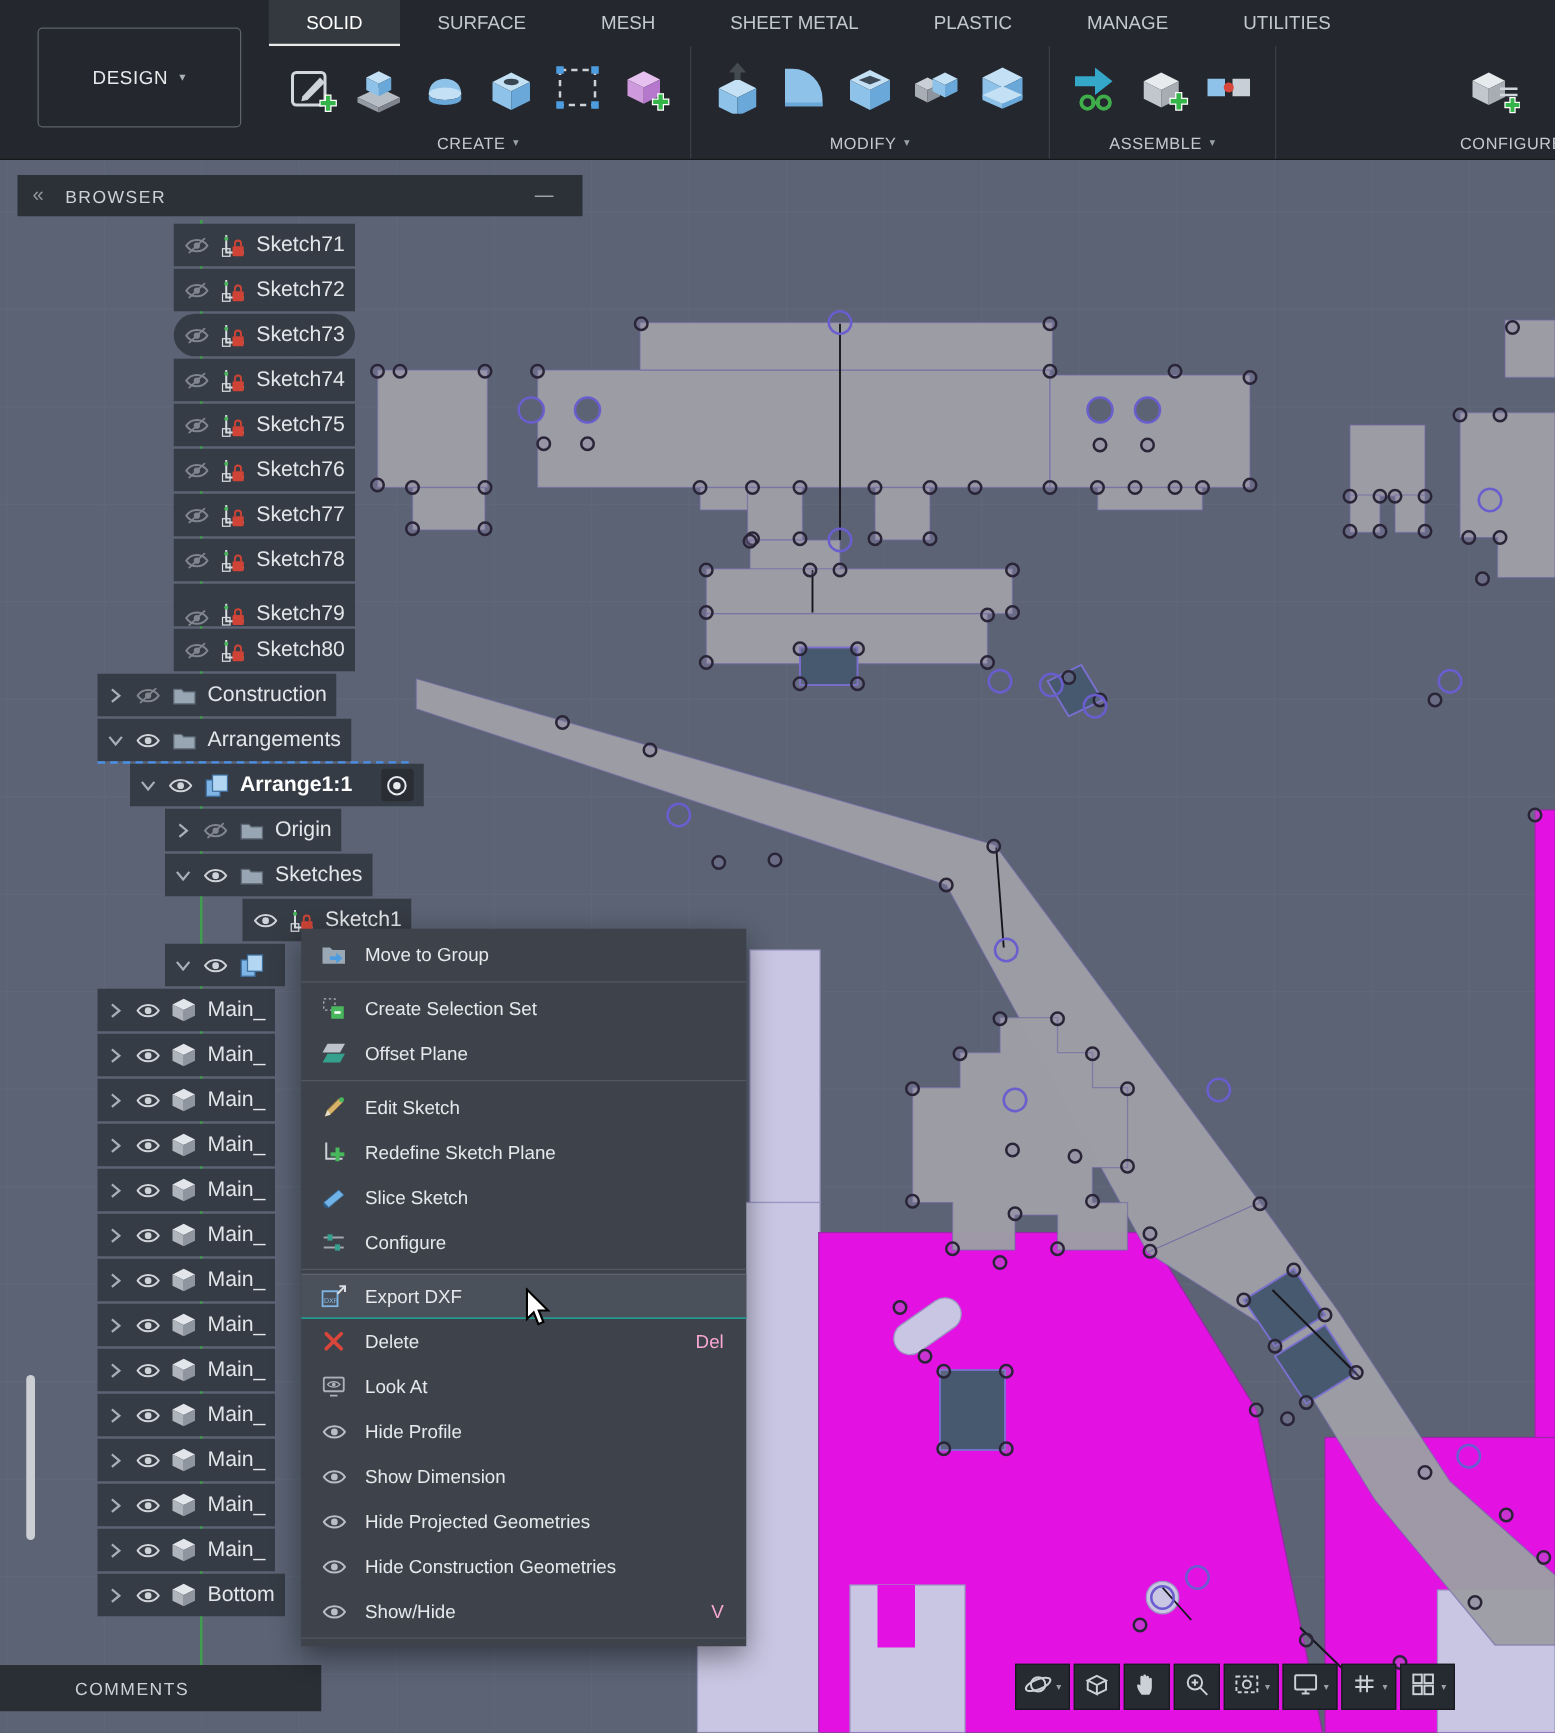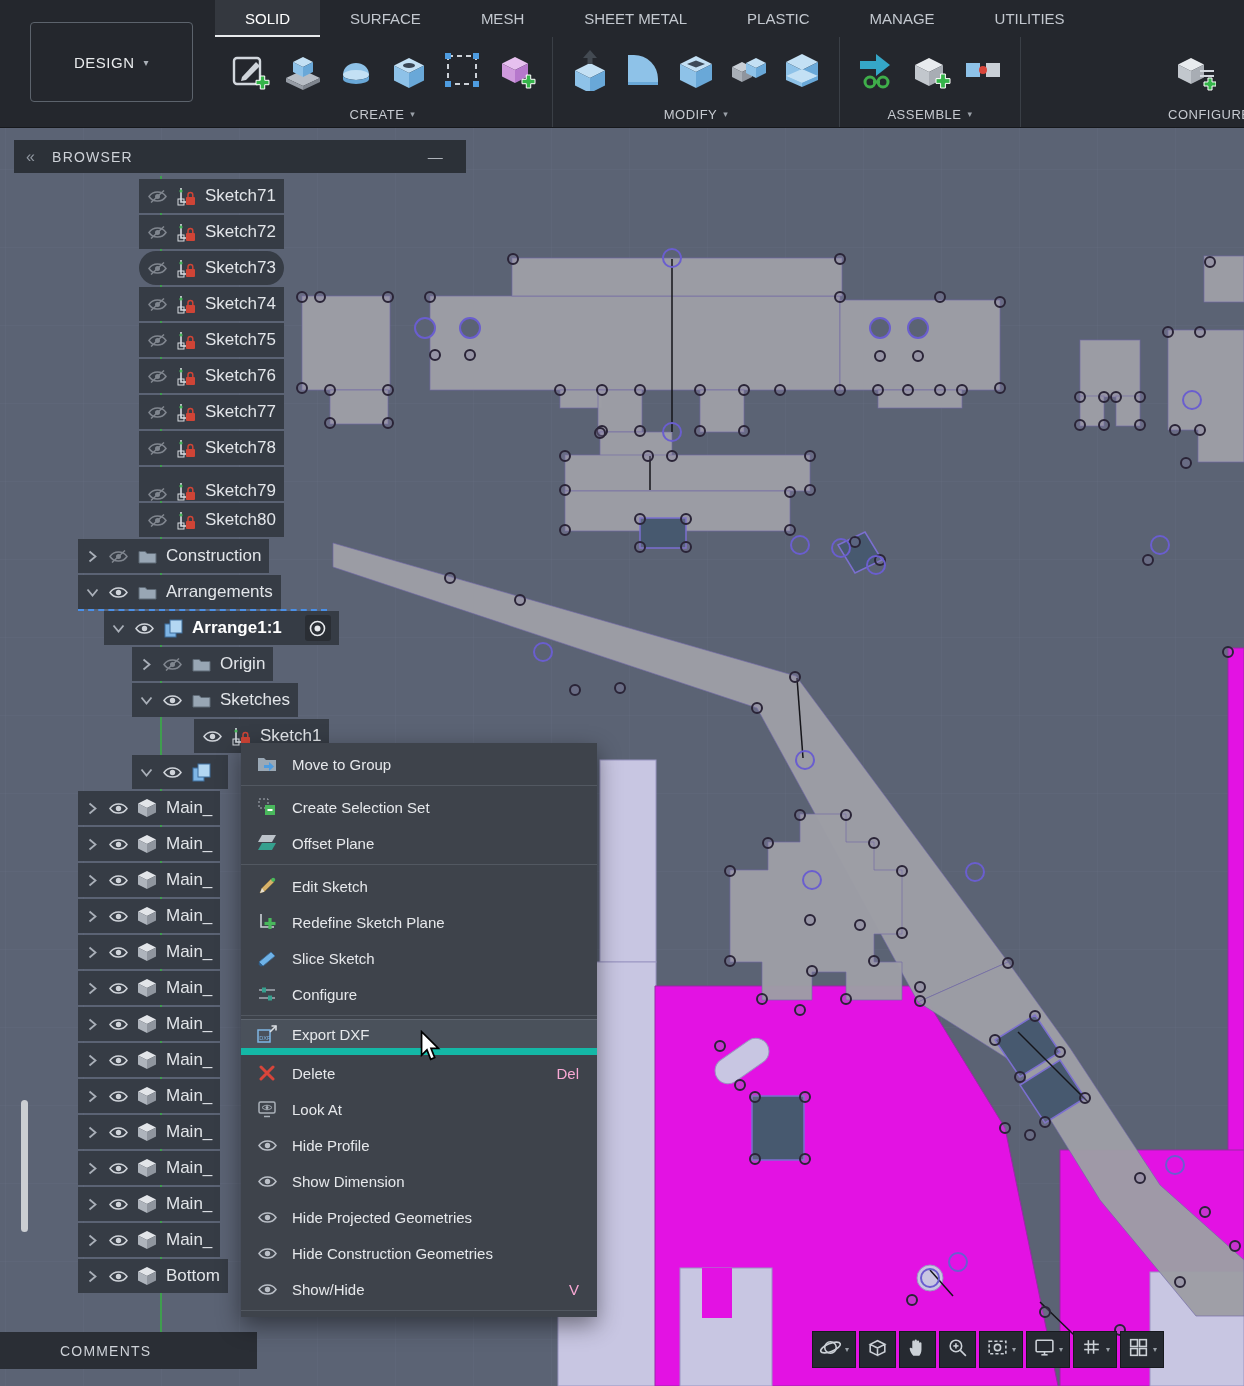--- a/index.html
+++ b/index.html
@@ -49,21 +49,21 @@
 .ri{display:inline-flex;align-items:center;justify-content:center;width:20px}
 .ri.chev{width:13px}
 .radio{margin-left:14px;display:inline-flex;align-items:center;justify-content:center;width:26px;height:26px;background:#2a2e34;border-radius:3px}
 #browser-scrollbar{position:absolute;left:21px;top:1100px;width:7px;height:132px;background:#d7d9dd;border-radius:4px;opacity:.9;z-index:25}
 
 
 #context-menu{position:absolute;left:241px;top:743px;width:356px;background:#3e434b;z-index:40;padding:3px 0;box-shadow:0 8px 22px rgba(0,0,0,.45)}
 .mitem{height:36px;display:flex;align-items:center;gap:13px;padding:0 18px 0 14px;color:#e6e8eb;font-size:15px}
 .mitem .mi{width:24px;display:flex;justify-content:center}
 .mitem .short{margin-left:auto;color:#f9a8d4}
-.mitem.hl{background:#4a515b;border-top:1px solid #5d646e;border-bottom:7px solid #14b8a6}
+.mitem.hl{background:#4a515b;border-top:1px solid #5d646e;border-bottom:1px solid #14b8a6}
 .msep{height:1px;background:#525861;margin:3px 0}
 
 
 #comments-bar{position:absolute;left:0;top:1332px;width:257px;height:37px;background:#2a2e35;z-index:30;display:flex;align-items:center;padding-left:60px;color:#cdd1d7;font-size:14px;letter-spacing:1.2px}
 #nav-toolbar{position:absolute;left:812px;top:1331px;height:37px;display:flex;gap:3px;z-index:30}
 .navbtn{background:#262a31;border:1px solid #171a1e;display:flex;align-items:center;padding:0 6px;gap:3px}
 .navbtn .caret{font-size:8px;color:#9aa0a8}
 
 #cursor{position:absolute;left:418px;top:1030px;z-index:50}
 </style>

